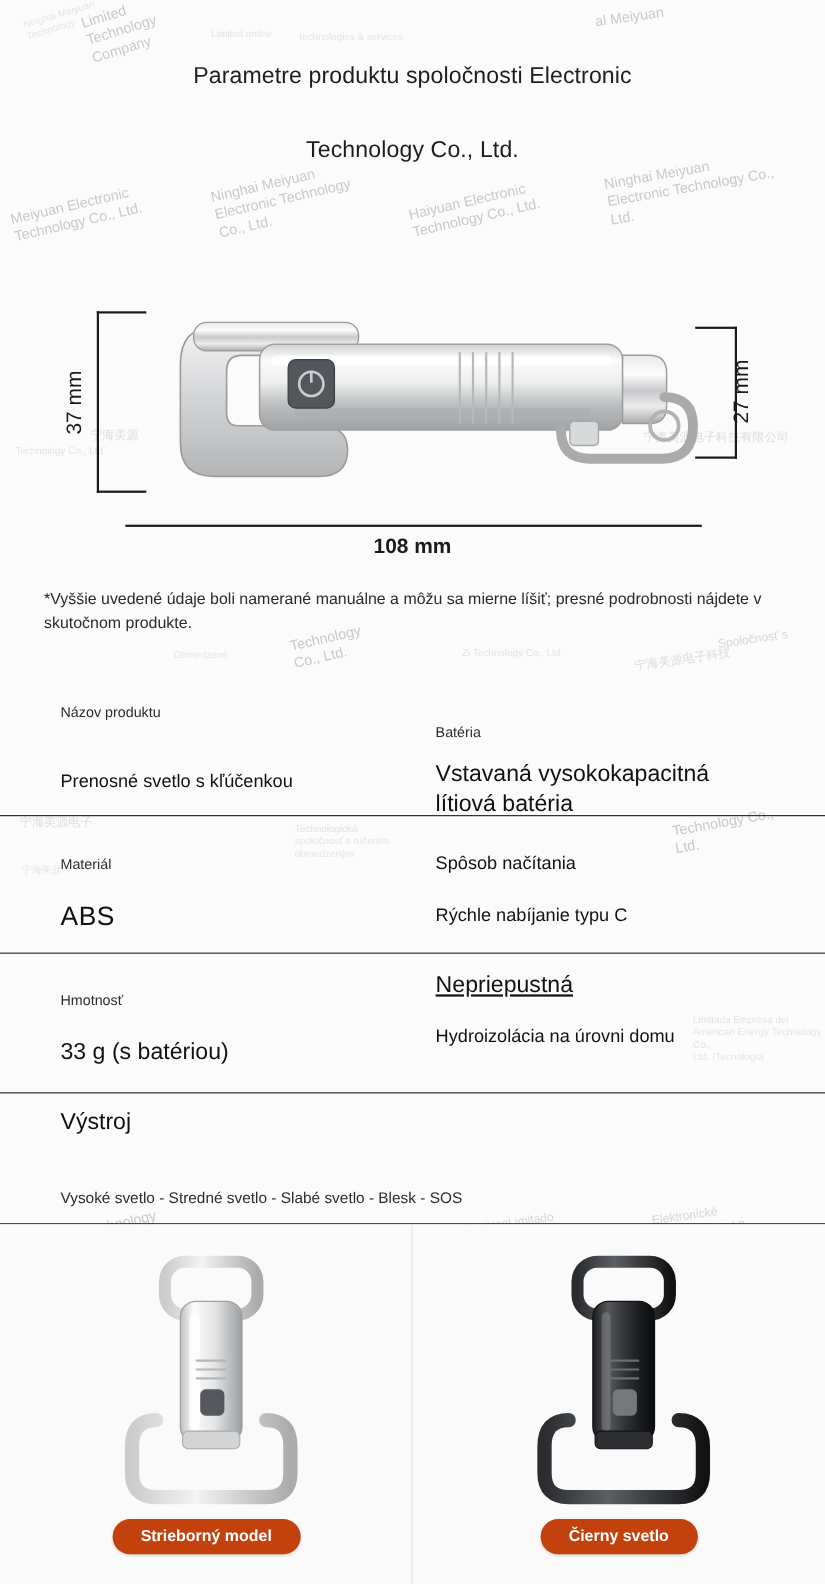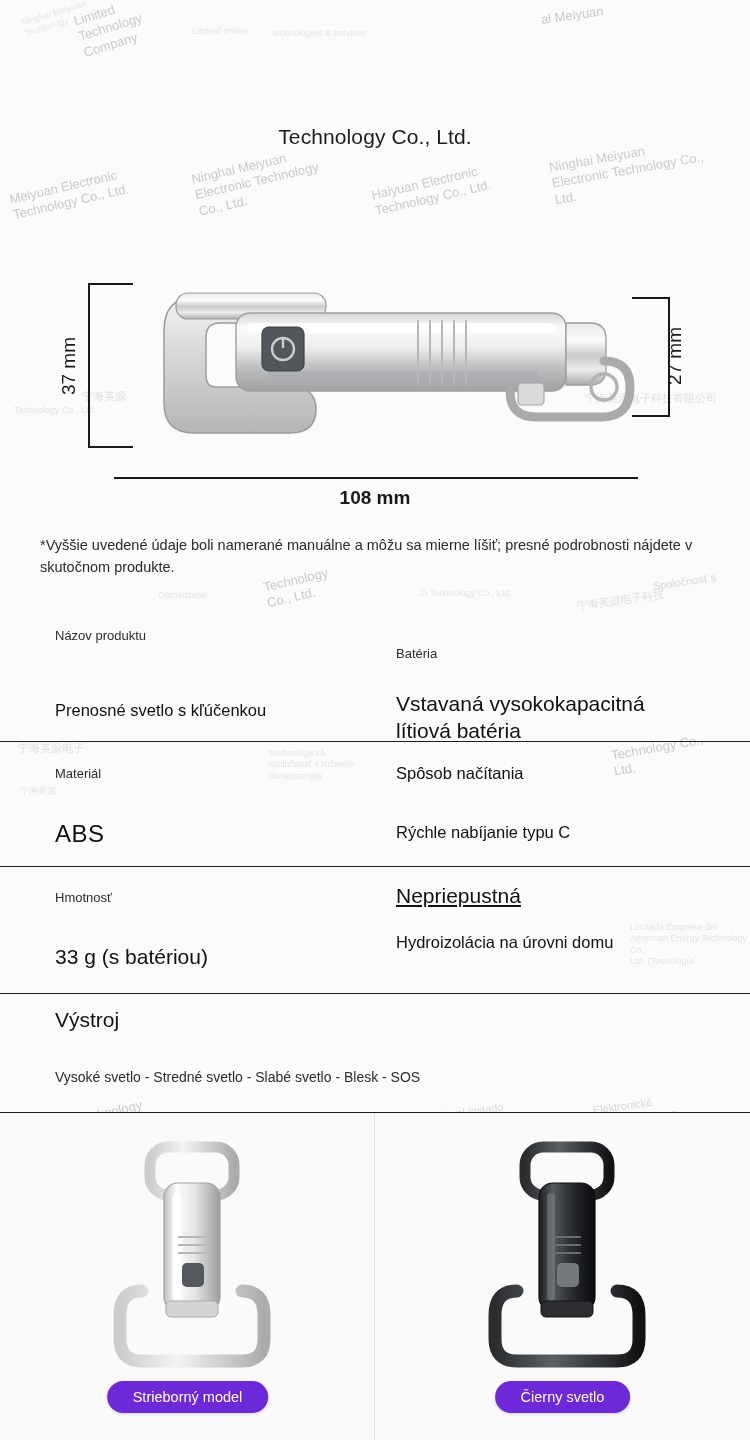--- a/index.html
+++ b/index.html
@@ -76,20 +76,21 @@
 
   
   .spec { position: absolute; left: 0; width: 750px; }
   .divider { position: absolute; left: 0; width: 750px; height: 1px; background: #1e1e1e; }
 
   .lbl {
     position: absolute;
     font-size: 13px;
     color: #2c2c2c;
     line-height: 1.35;
+    margin-top: 12px;
   }
   .val {
     position: absolute;
     font-size: 16.5px;
     color: #111;
     line-height: 1.3;
   }
   .val.lg { font-size: 24px; font-weight: normal; letter-spacing: .5px; }
   .val.md { font-size: 21px; }
   .val.hdr { font-size: 21px; }
@@ -99,27 +100,28 @@
   .panel { position: absolute; top: 0; width: 375px; height: 327px; }
   .panel.left { left: 0; }
   .panel.right { left: 375px; }
   .sep-v { position: absolute; left: 374px; top: 0; width: 1px; height: 327px; background: #e2e2e2; }
 
   .pill {
     position: absolute;
     bottom: 27px;
     left: 50%;
     transform: translateX(-50%);
-    background: #6d28d9;
+    background: #c2410c;
     color: #fff;
     font-size: 14.5px;
     padding: 8px 26px;
     border-radius: 18px;
     white-space: nowrap;
     box-shadow: 0 1px 3px rgba(0,0,0,.18);
+    font-weight: bold;
   }
   .top-rule { position: absolute; left: 0; top: 1112px; width: 750px; height: 1px; background: #1e1e1e; }
 </style>
 </head>
 <body>
 
 <div id="page">
 
   <div id="wm-layer">
       <div class="wm big" style="left: 72px; top: 14px; transform: rotate(-17deg); transform-origin: left top;">Limited
@@ -171,20 +173,21 @@
       <div class="wm" style="left: 40px; top: 1305px; transform: rotate(-8deg); transform-origin: left top;">Obmedzená
 elektronická technológia</div>
       <div class="wm faint" style="left: 272px; top: 1305px; transform: rotate(0deg); transform-origin: left top;">Technology Co., Ltd.</div>
       <div class="wm faint" style="left: 396px; top: 1282px; transform: rotate(0deg); transform-origin: left top;">Ninghai Meiyuan</div>
       <div class="wm cn" style="left: 438px; top: 1296px; transform: rotate(0deg); transform-origin: left top;">宁海美源电子</div>
       <div class="wm big" style="left: 560px; top: 1278px; transform: rotate(-5deg); transform-origin: left top;">Ninghai Meiyuan
 Electronic Technology Co.,
 Ltd.</div>
     </div>
 
+  <div class="title l1">Parametre produktu spoločnosti Electronic</div>
   <div class="title l2">Technology Co., Ltd.</div>
 
   <div class="diagram">
 
     <div class="dimline" style="left:88px; top:28px; width:2px; height:165px;"></div>
     <div class="dimline" style="left:88px; top:28px; width:45px; height:2px;"></div>
     <div class="dimline" style="left:88px; top:191px; width:45px; height:2px;"></div>
     <div class="dim-label vert" style="left:40px; top:100px;">37 mm</div>
 
     <div class="dimline" style="left:668px; top:42px; width:2px; height:120px;"></div>

